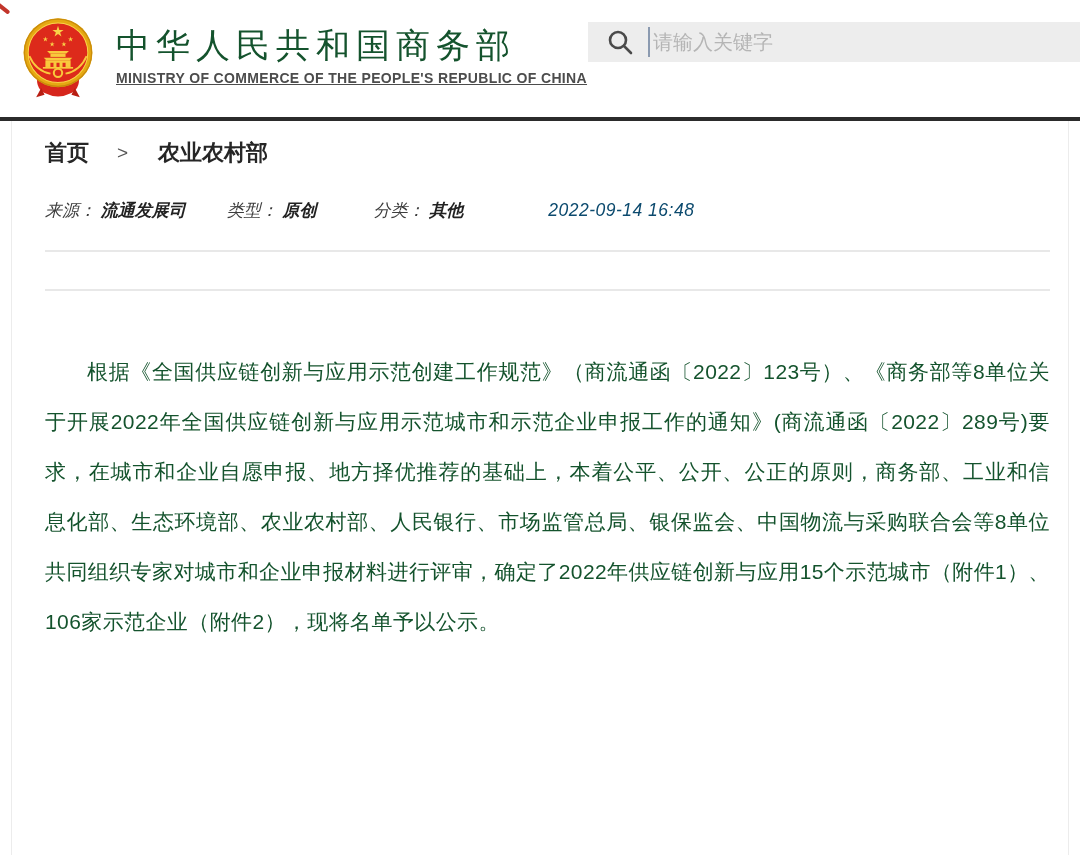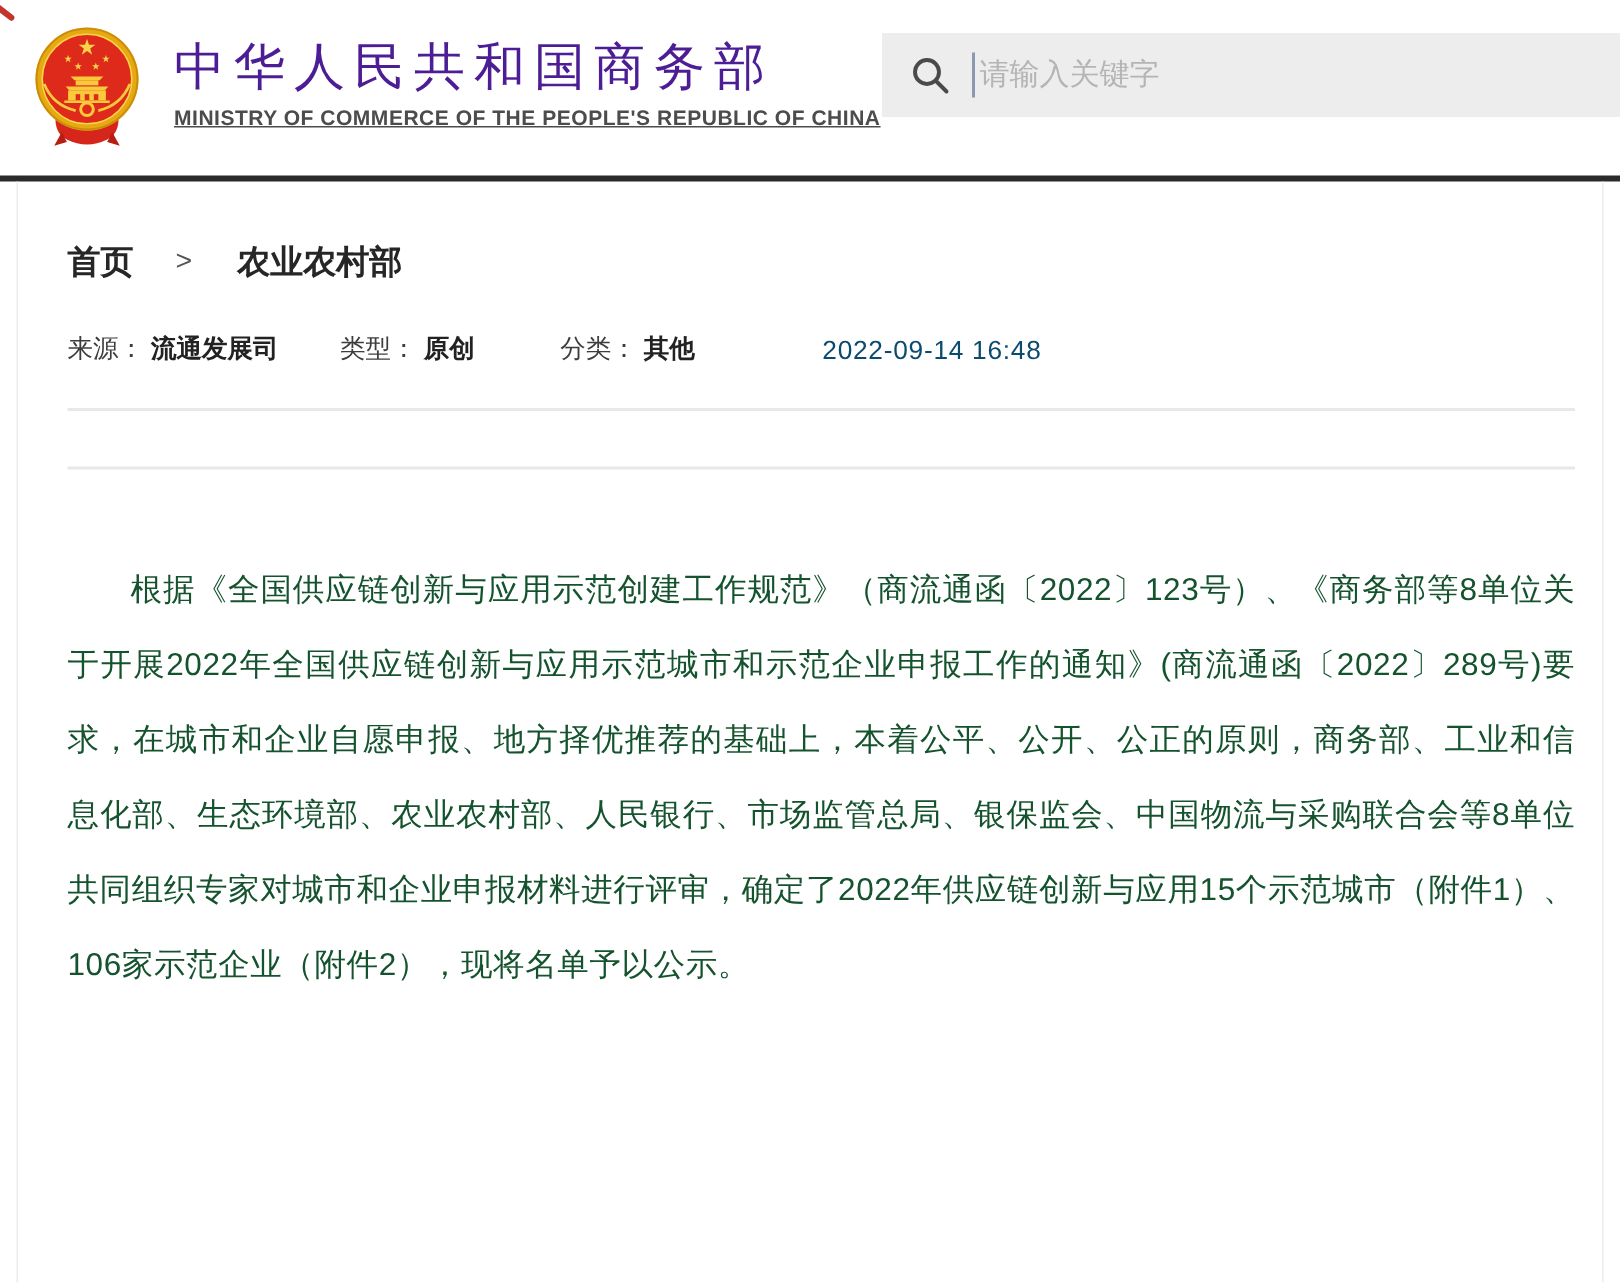--- a/index.html
+++ b/index.html
@@ -19,29 +19,29 @@
 
   
   .site-header{
     height:117px; width:100%; position:relative;
     display:flex; align-items:center;
   }
   .brand{ display:flex; align-items:center; margin-left:16px; cursor:pointer; }
   .emblem{ width:84px; height:96px; flex:0 0 auto; }
   .brand-text{ margin-left:16px; margin-top:-6px; }
   .brand-title{
-    font-size:34px; color:#4c1d95; font-weight:500; letter-spacing:6px;
+    font-size:34px; color:#14532d; font-weight:500; letter-spacing:6px;
     line-height:40px; white-space:nowrap;
   }
   .brand-subtitle{
     font-size:14px; color:#4c4c4c; font-weight:700; letter-spacing:.35px;
     margin-top:5px; white-space:nowrap;text-decoration:underline;
   }
   .search-box{
-    position:absolute; left:588px; top:22px; width:492px; height:56px;
+    position:absolute; left:588px; top:22px; width:492px; height:40px;
     background:#ededed; display:flex; align-items:center; padding-left:18px;
   }
   .search-icon{ width:28px; height:28px; flex:0 0 auto; }
   .search-caret{
     width:2px; height:30px; background:#8b9ab0; margin-left:14px; flex:0 0 auto;
   }
   .search-input{
     flex:1; height:100%; border:none; outline:none; background:transparent;
     font-size:20px; color:#333; padding-left:3px;
     font-family:"Liberation Sans","DejaVu Sans",sans-serif;
@@ -50,30 +50,30 @@
 
   .top-rule{ height:4px; width:100%; background:#2b2b2b; }
 
   
   .content{
     margin:0 11px; min-height:734px;
     border-left:1px solid #ececec; border-right:1px solid #ececec;
     padding:0 18px 40px 33px;
   }
   .breadcrumb{
-    padding-top:39px; display:flex; align-items:center;
+    padding-top:17px; display:flex; align-items:center;
     font-size:22px; font-weight:700; color:#262626;
   }
   .breadcrumb .crumb{ cursor:pointer; }
   .breadcrumb .sep{
     font-weight:400; color:#555; font-size:19px; margin:0 30px 0 28px;
   }
   .meta-row{
     margin-top:31px; font-size:17px; color:#3d3d3d; display:flex;
-    align-items:flex-end; white-space:nowrap;
+    align-items:center; white-space:nowrap;font-style:italic;
   }
   .meta-label{ color:#3d3d3d; font-weight:400; }
   .meta-value{ color:#222; font-weight:700; }
   .meta-item.m1{ margin-right:41px; }
   .meta-item.m2{ margin-right:30px; }
   .meta-item.m3{ margin-right:85px;margin-left:27px; }
   .meta-date{ color:#0c4a6e; font-size:17.5px; letter-spacing:.5px; }
 
   .divider{ border:none; height:2px; background:#e8e8e8; margin:0; }
   .divider.after-meta{ margin-top:28px; }

